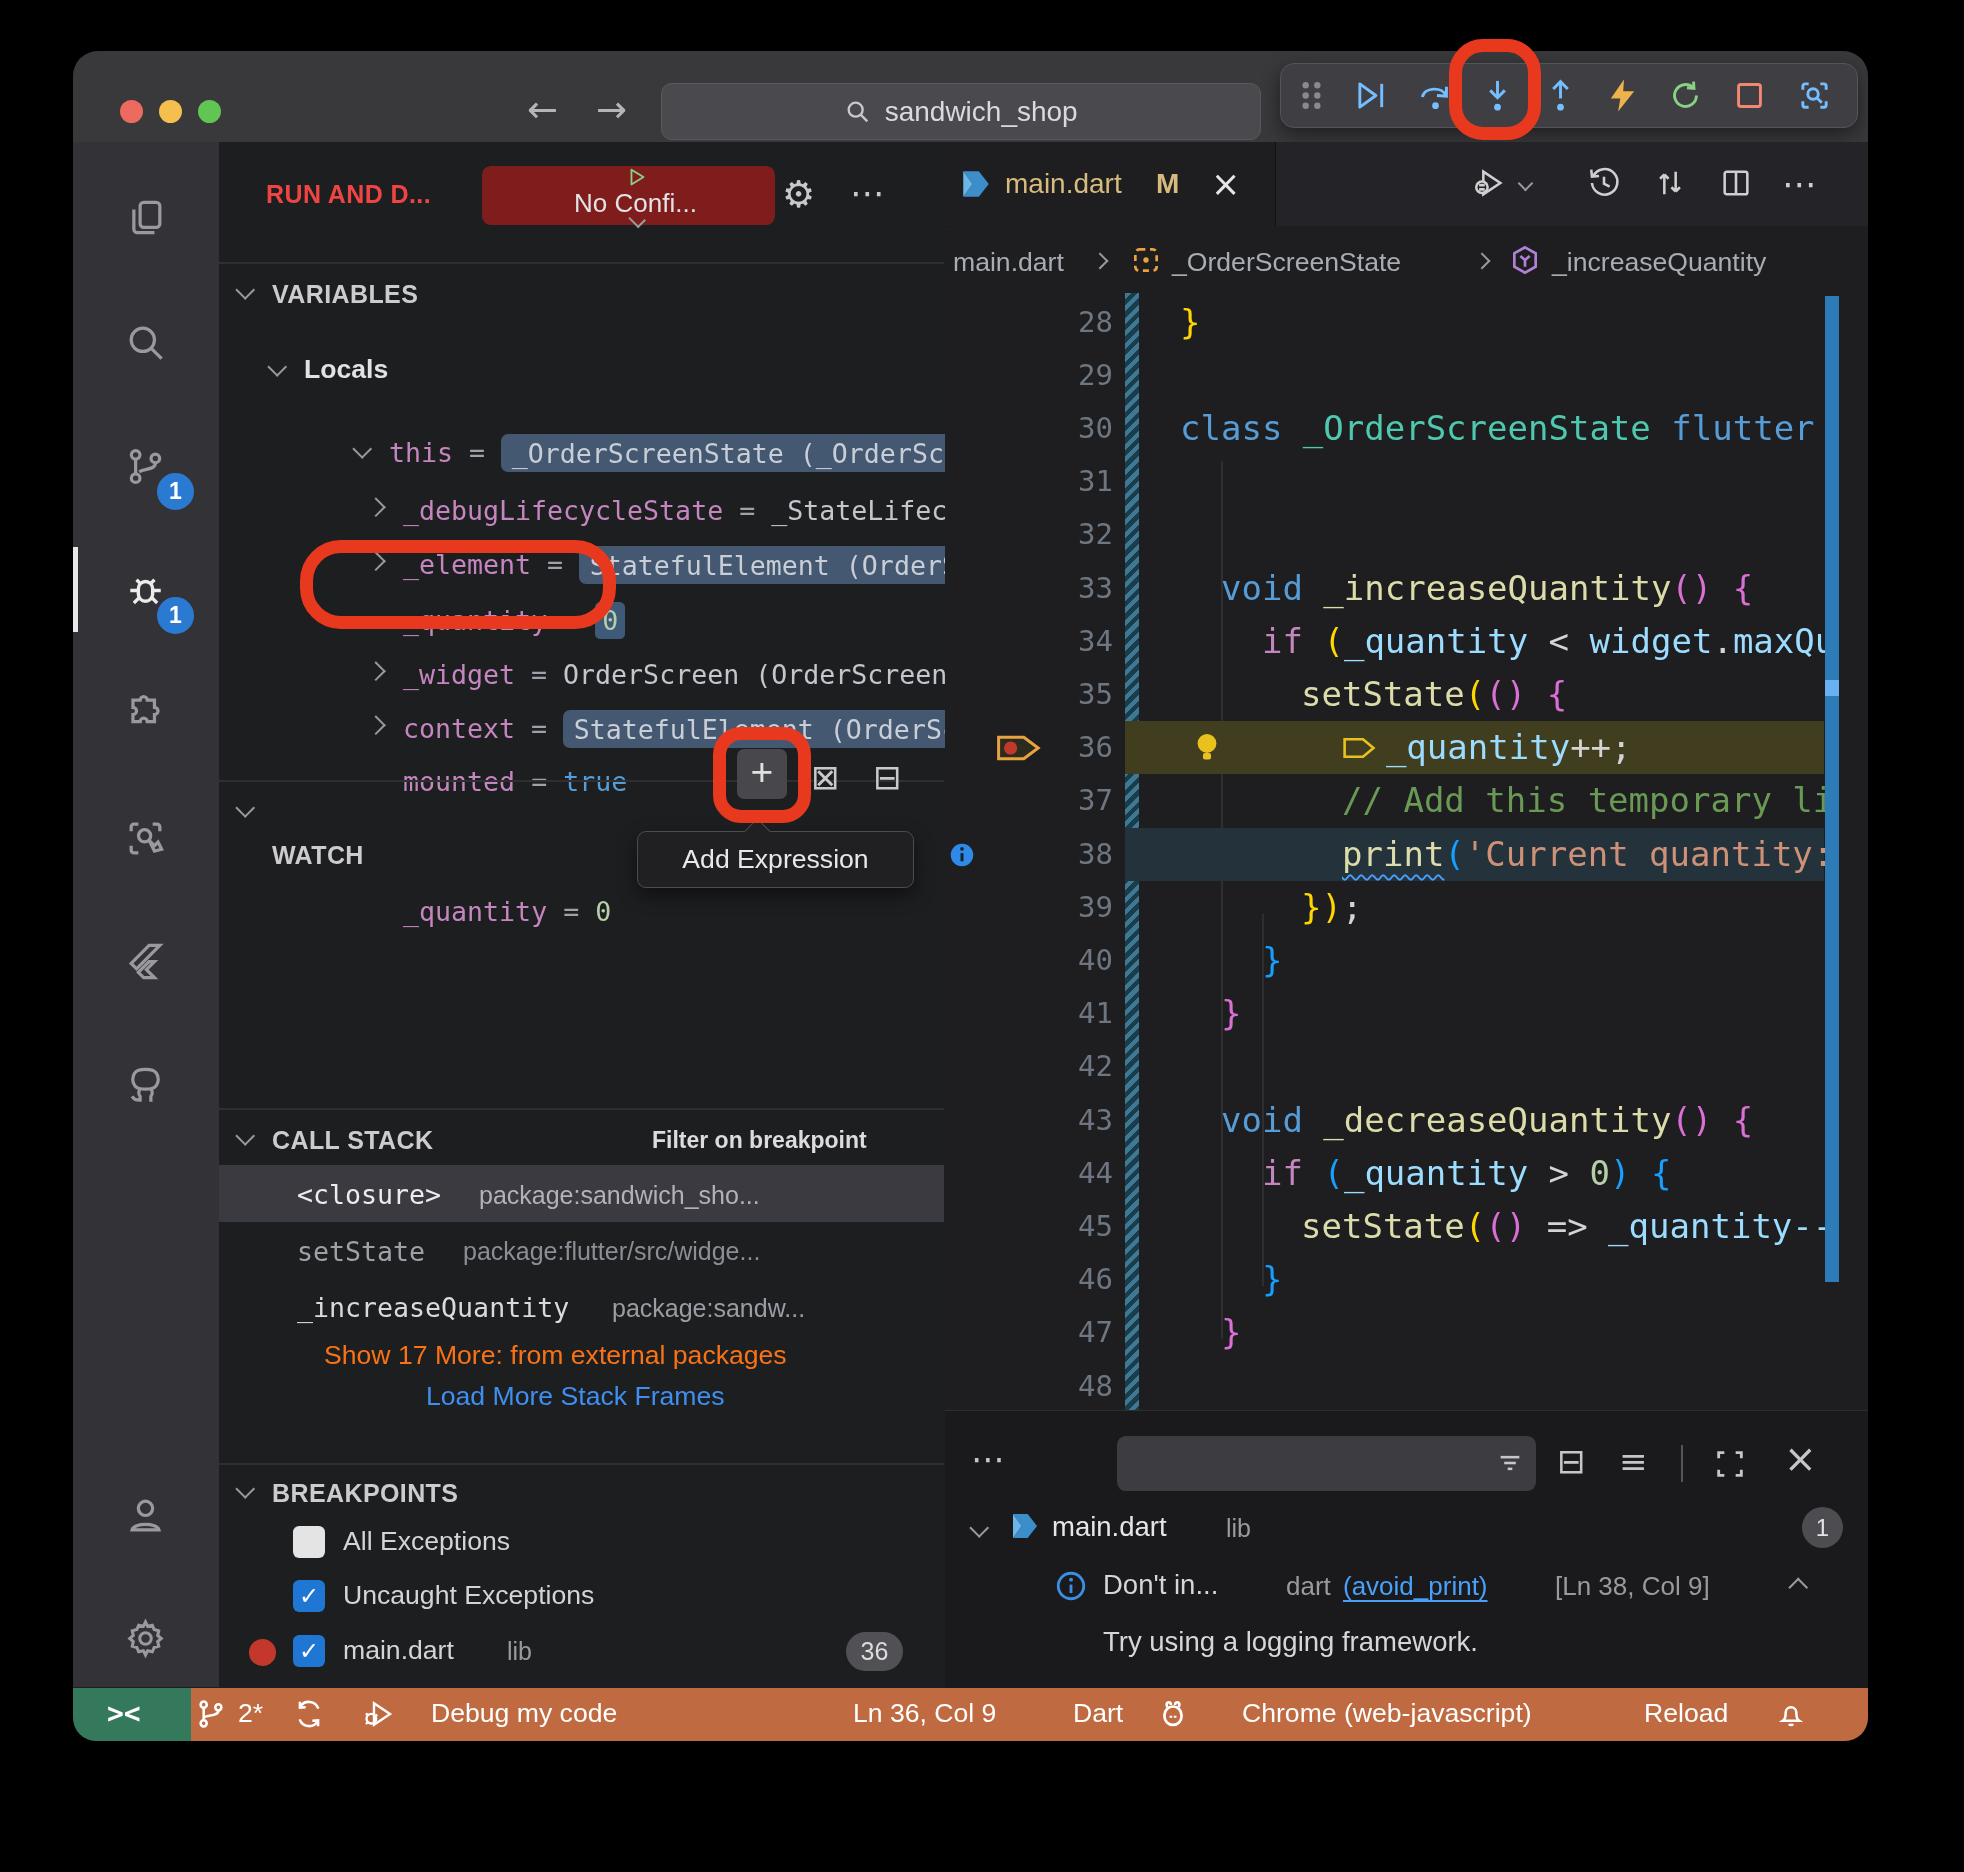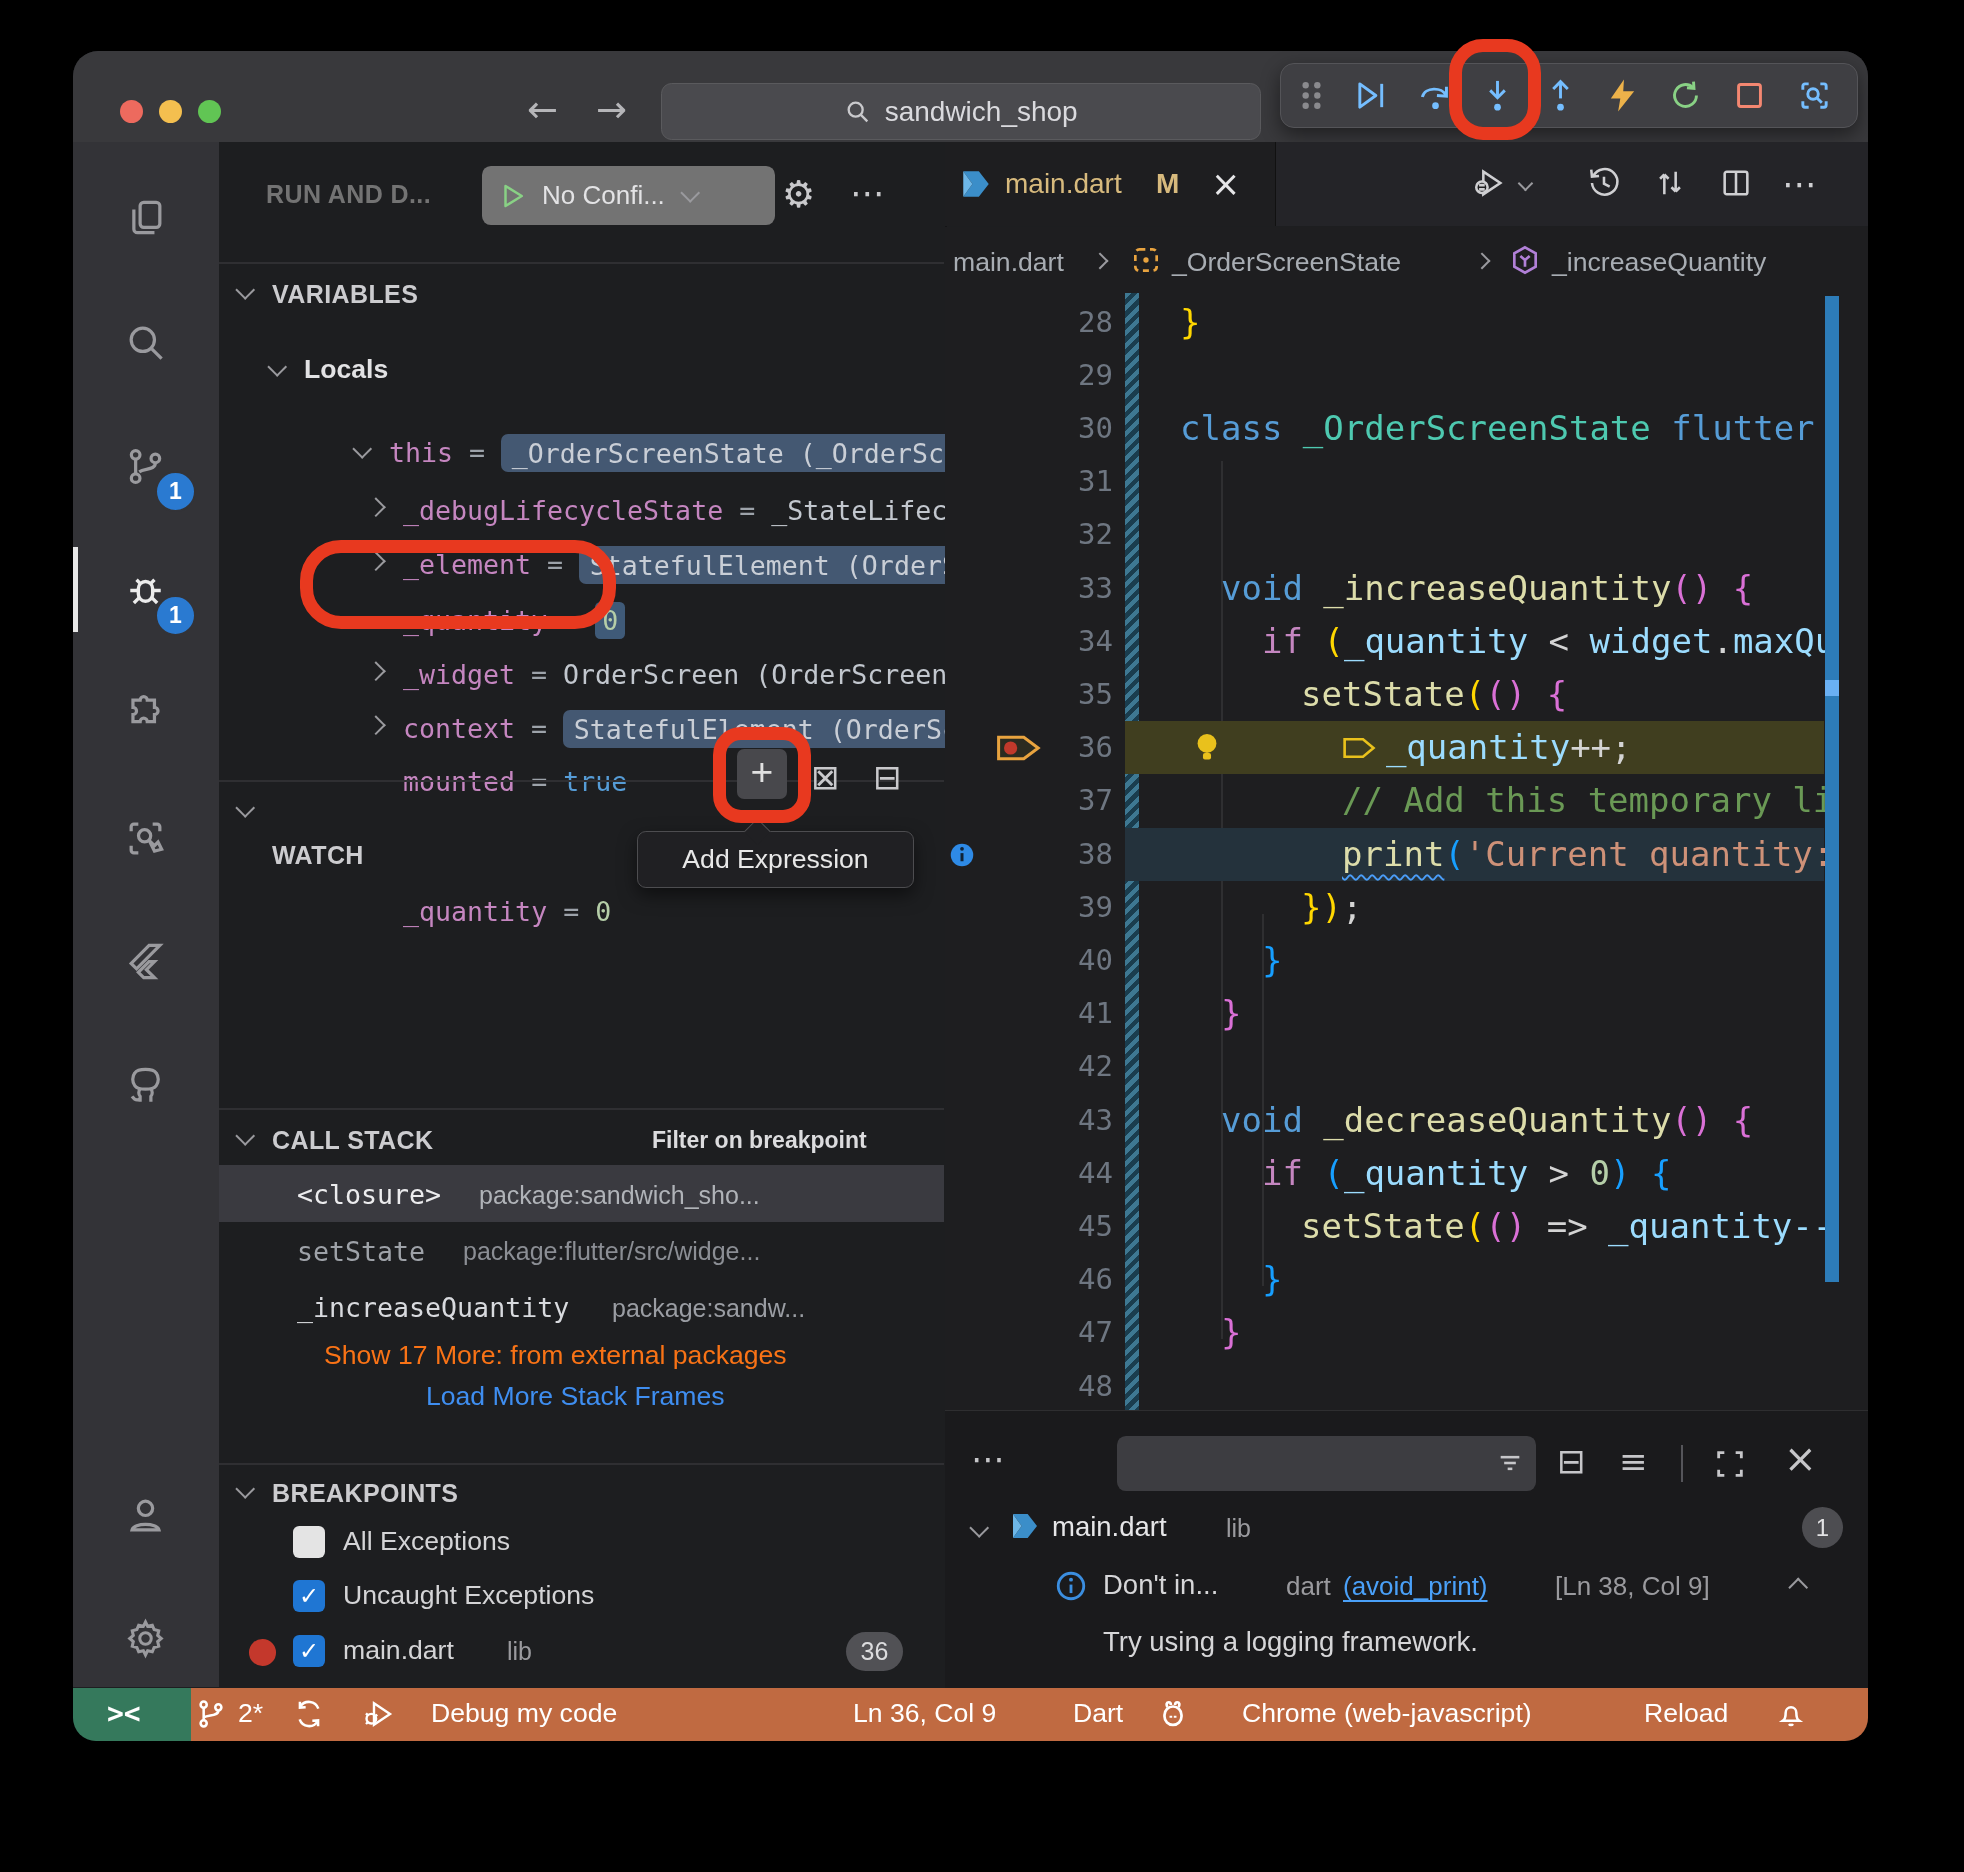--- a/index.html
+++ b/index.html
@@ -179,22 +179,22 @@
       <path d="M4.5 20c1-4 14-4 15 0z"></path>
     </svg>
   <svg class="actico" style="top:1566px;" viewBox="0 0 24 24" fill="none" stroke="currentColor" stroke-width="1.7">
     <circle cx="12" cy="12" r="3.2"></circle>
     <path d="M12 2.8l1.2 2.4 2.6-.6 1 2.4 2.6.7-.6 2.6 2 1.7-2 1.7.6 2.6-2.6.7-1 2.4-2.6-.6L12 21.2l-1.2-2.4-2.6.6-1-2.4-2.6-.7.6-2.6-2-1.7 2-1.7-.6-2.6 2.6-.7 1-2.4 2.6.6z"></path>
     </svg>
   <div class="badge" style="left:82px;top:420px;border:2.7px solid #333337;">1</div>
   <div class="badge" style="left:82px;top:544px;border:2.7px solid #333337;">1</div>
 
   <div id="sidebar"></div>
-  <span class="abs" style="left:193px;top:129px;font-size:25px;font-weight:bold;color:#737373;letter-spacing:0.4px;">RUN AND D...</span>
-  <div class="abs" style="left:409px;top:115px;width:293px;height:59px;background:#737373;border-radius:8.9px;display:flex;align-items:center;">
+  <span class="abs" style="left:193px;top:129px;font-size:25px;font-weight:bold;color:#ef4444;letter-spacing:0.4px;">RUN AND D...</span>
+  <div class="abs" style="left:409px;top:115px;width:293px;height:59px;background:#7f1d1d;border-radius:8.9px;display:flex;align-items:center;flex-direction:column;">
     <svg style="margin-left:16px;" width="30" height="30" viewBox="0 0 24 24" fill="none" stroke="#89d185" stroke-width="2" stroke-linejoin="round">
         <path d="M6 4l13 8-13 8z"></path>
       </svg>
     <span style="margin-left:14px;font-size:26px;color:#e3e3e5;">No Confi...</span>
     <span class="chev down" style="margin-left:17.7px;margin-top:-5.3px;"></span>
   </div>
   <span class="abs glyph" style="left:709px;top:122px;font-size:37px;color:#c9c9cc;">⚙</span>
   <span class="abs glyph" style="left:777px;top:122px;font-size:35px;color:#c9c9cc;">⋯</span>
 
   <div class="secline" style="top:211px;"></div>

